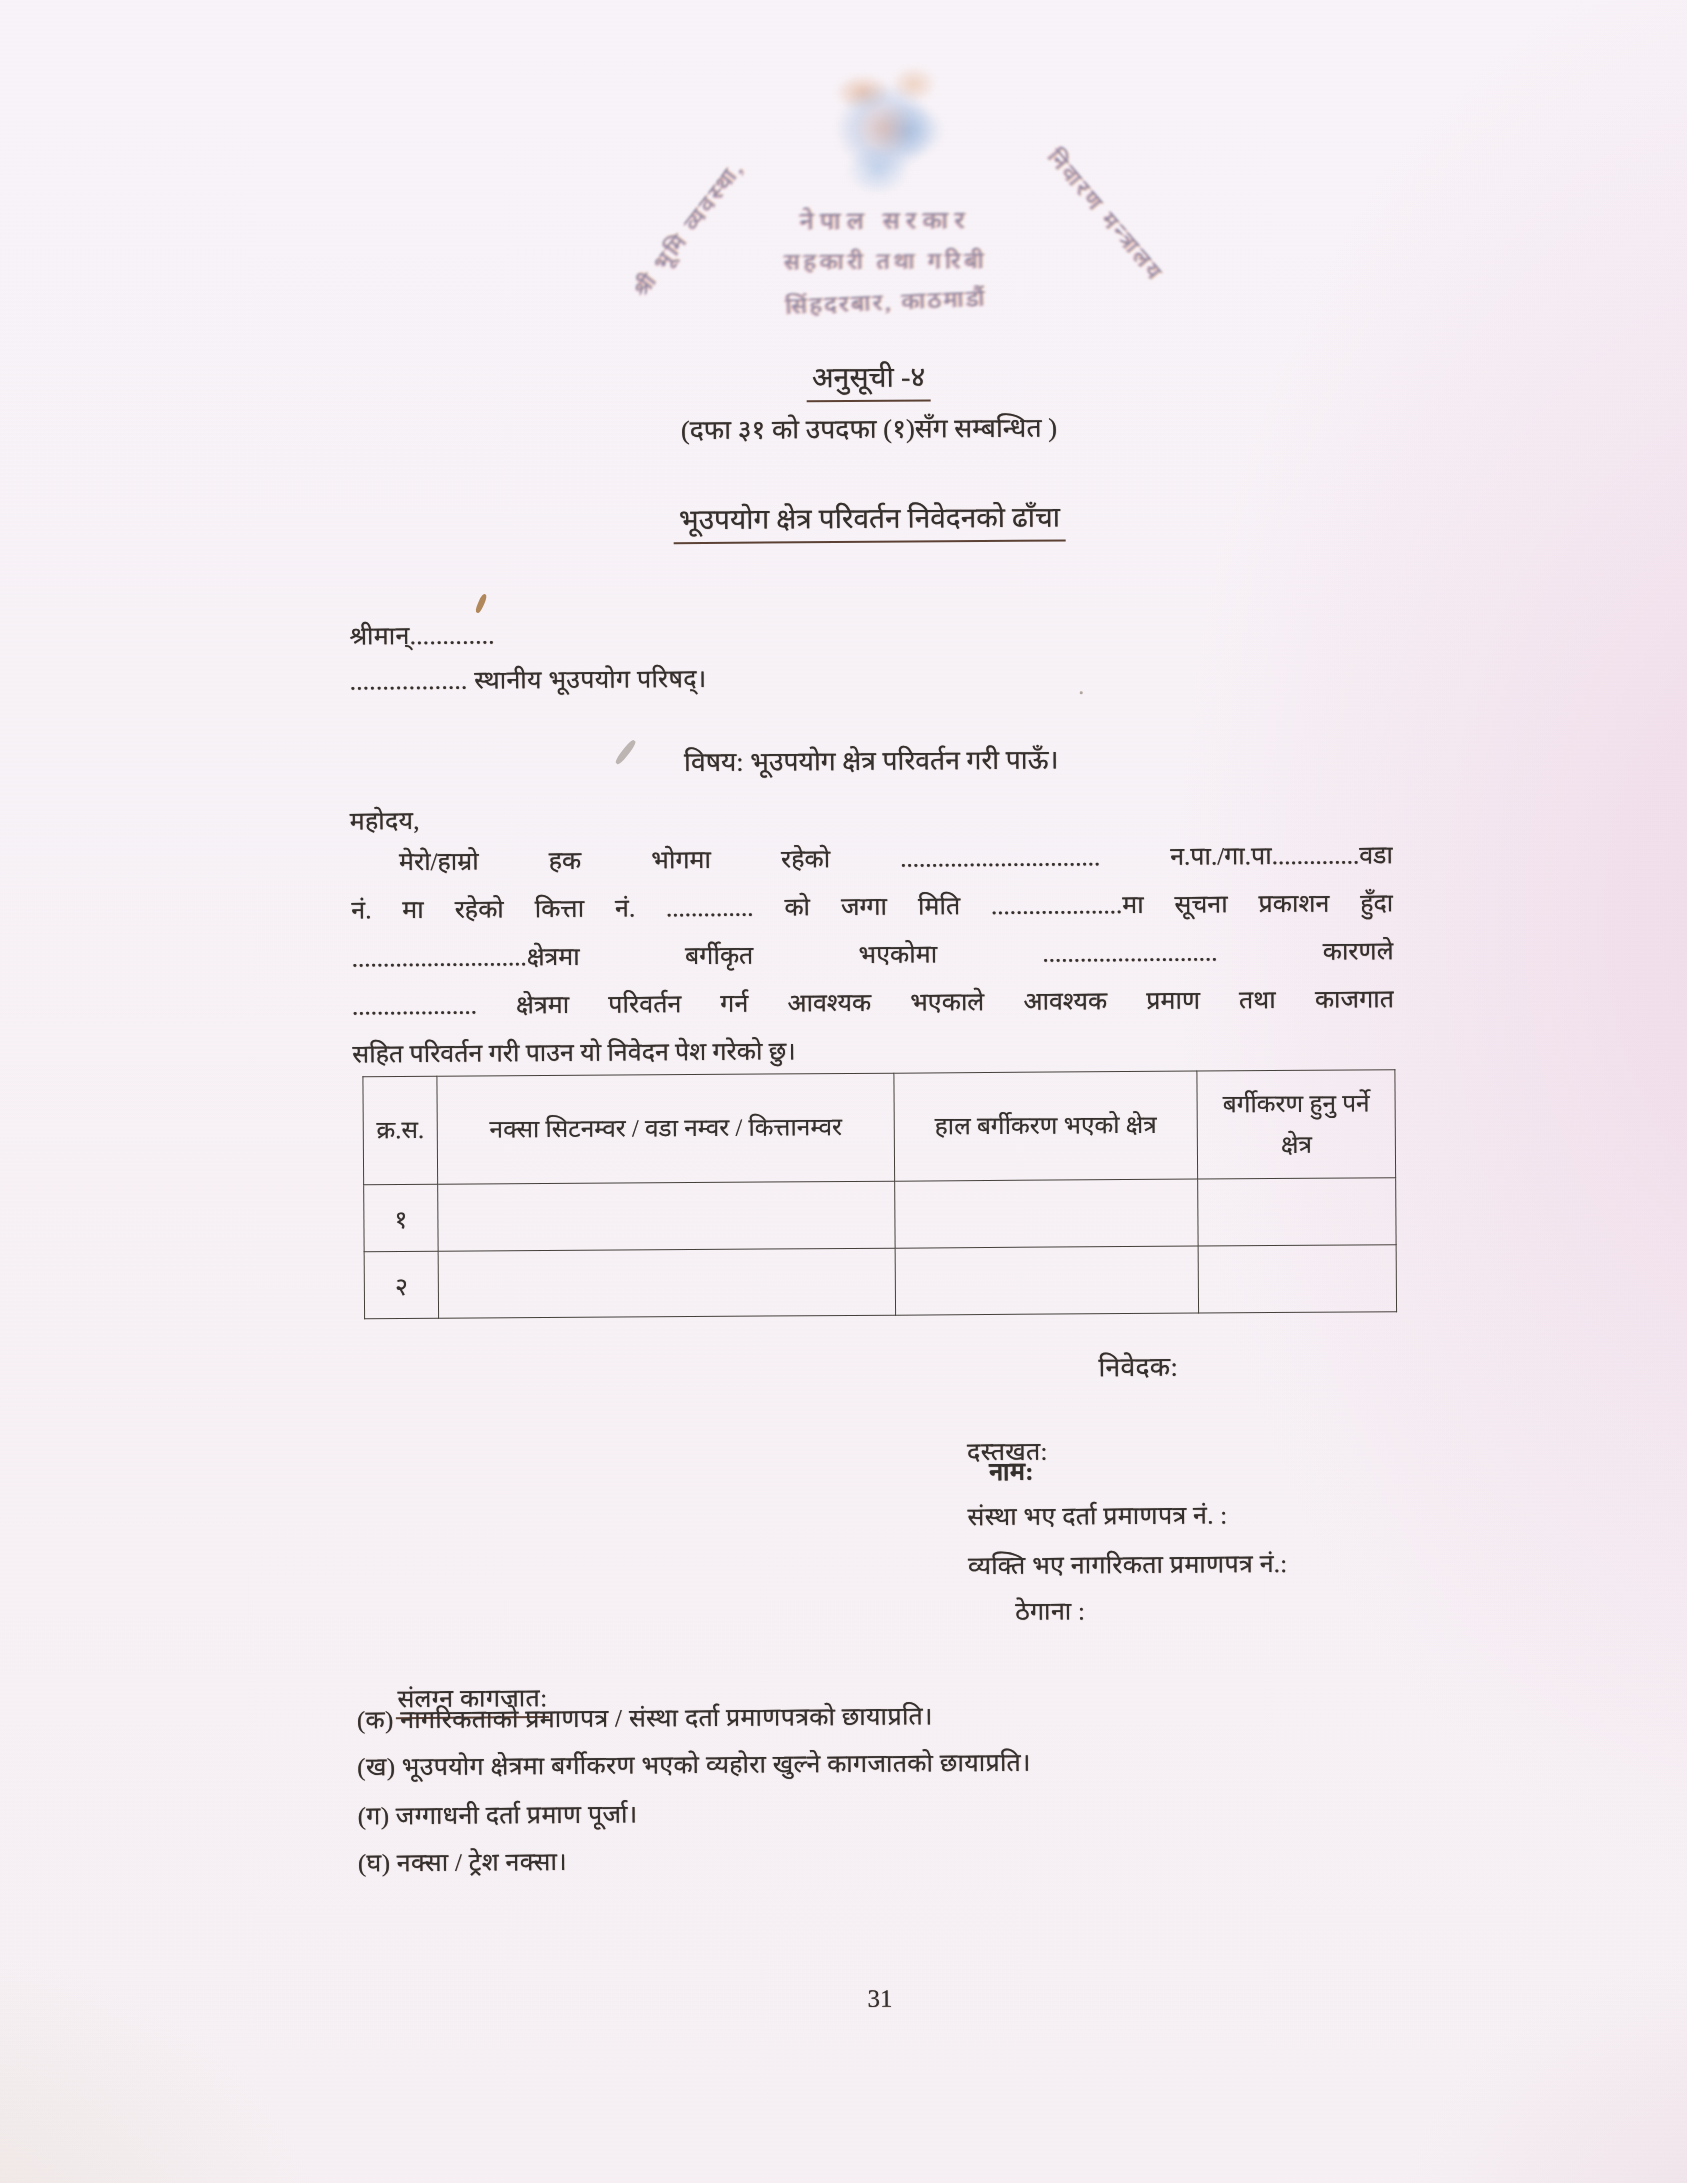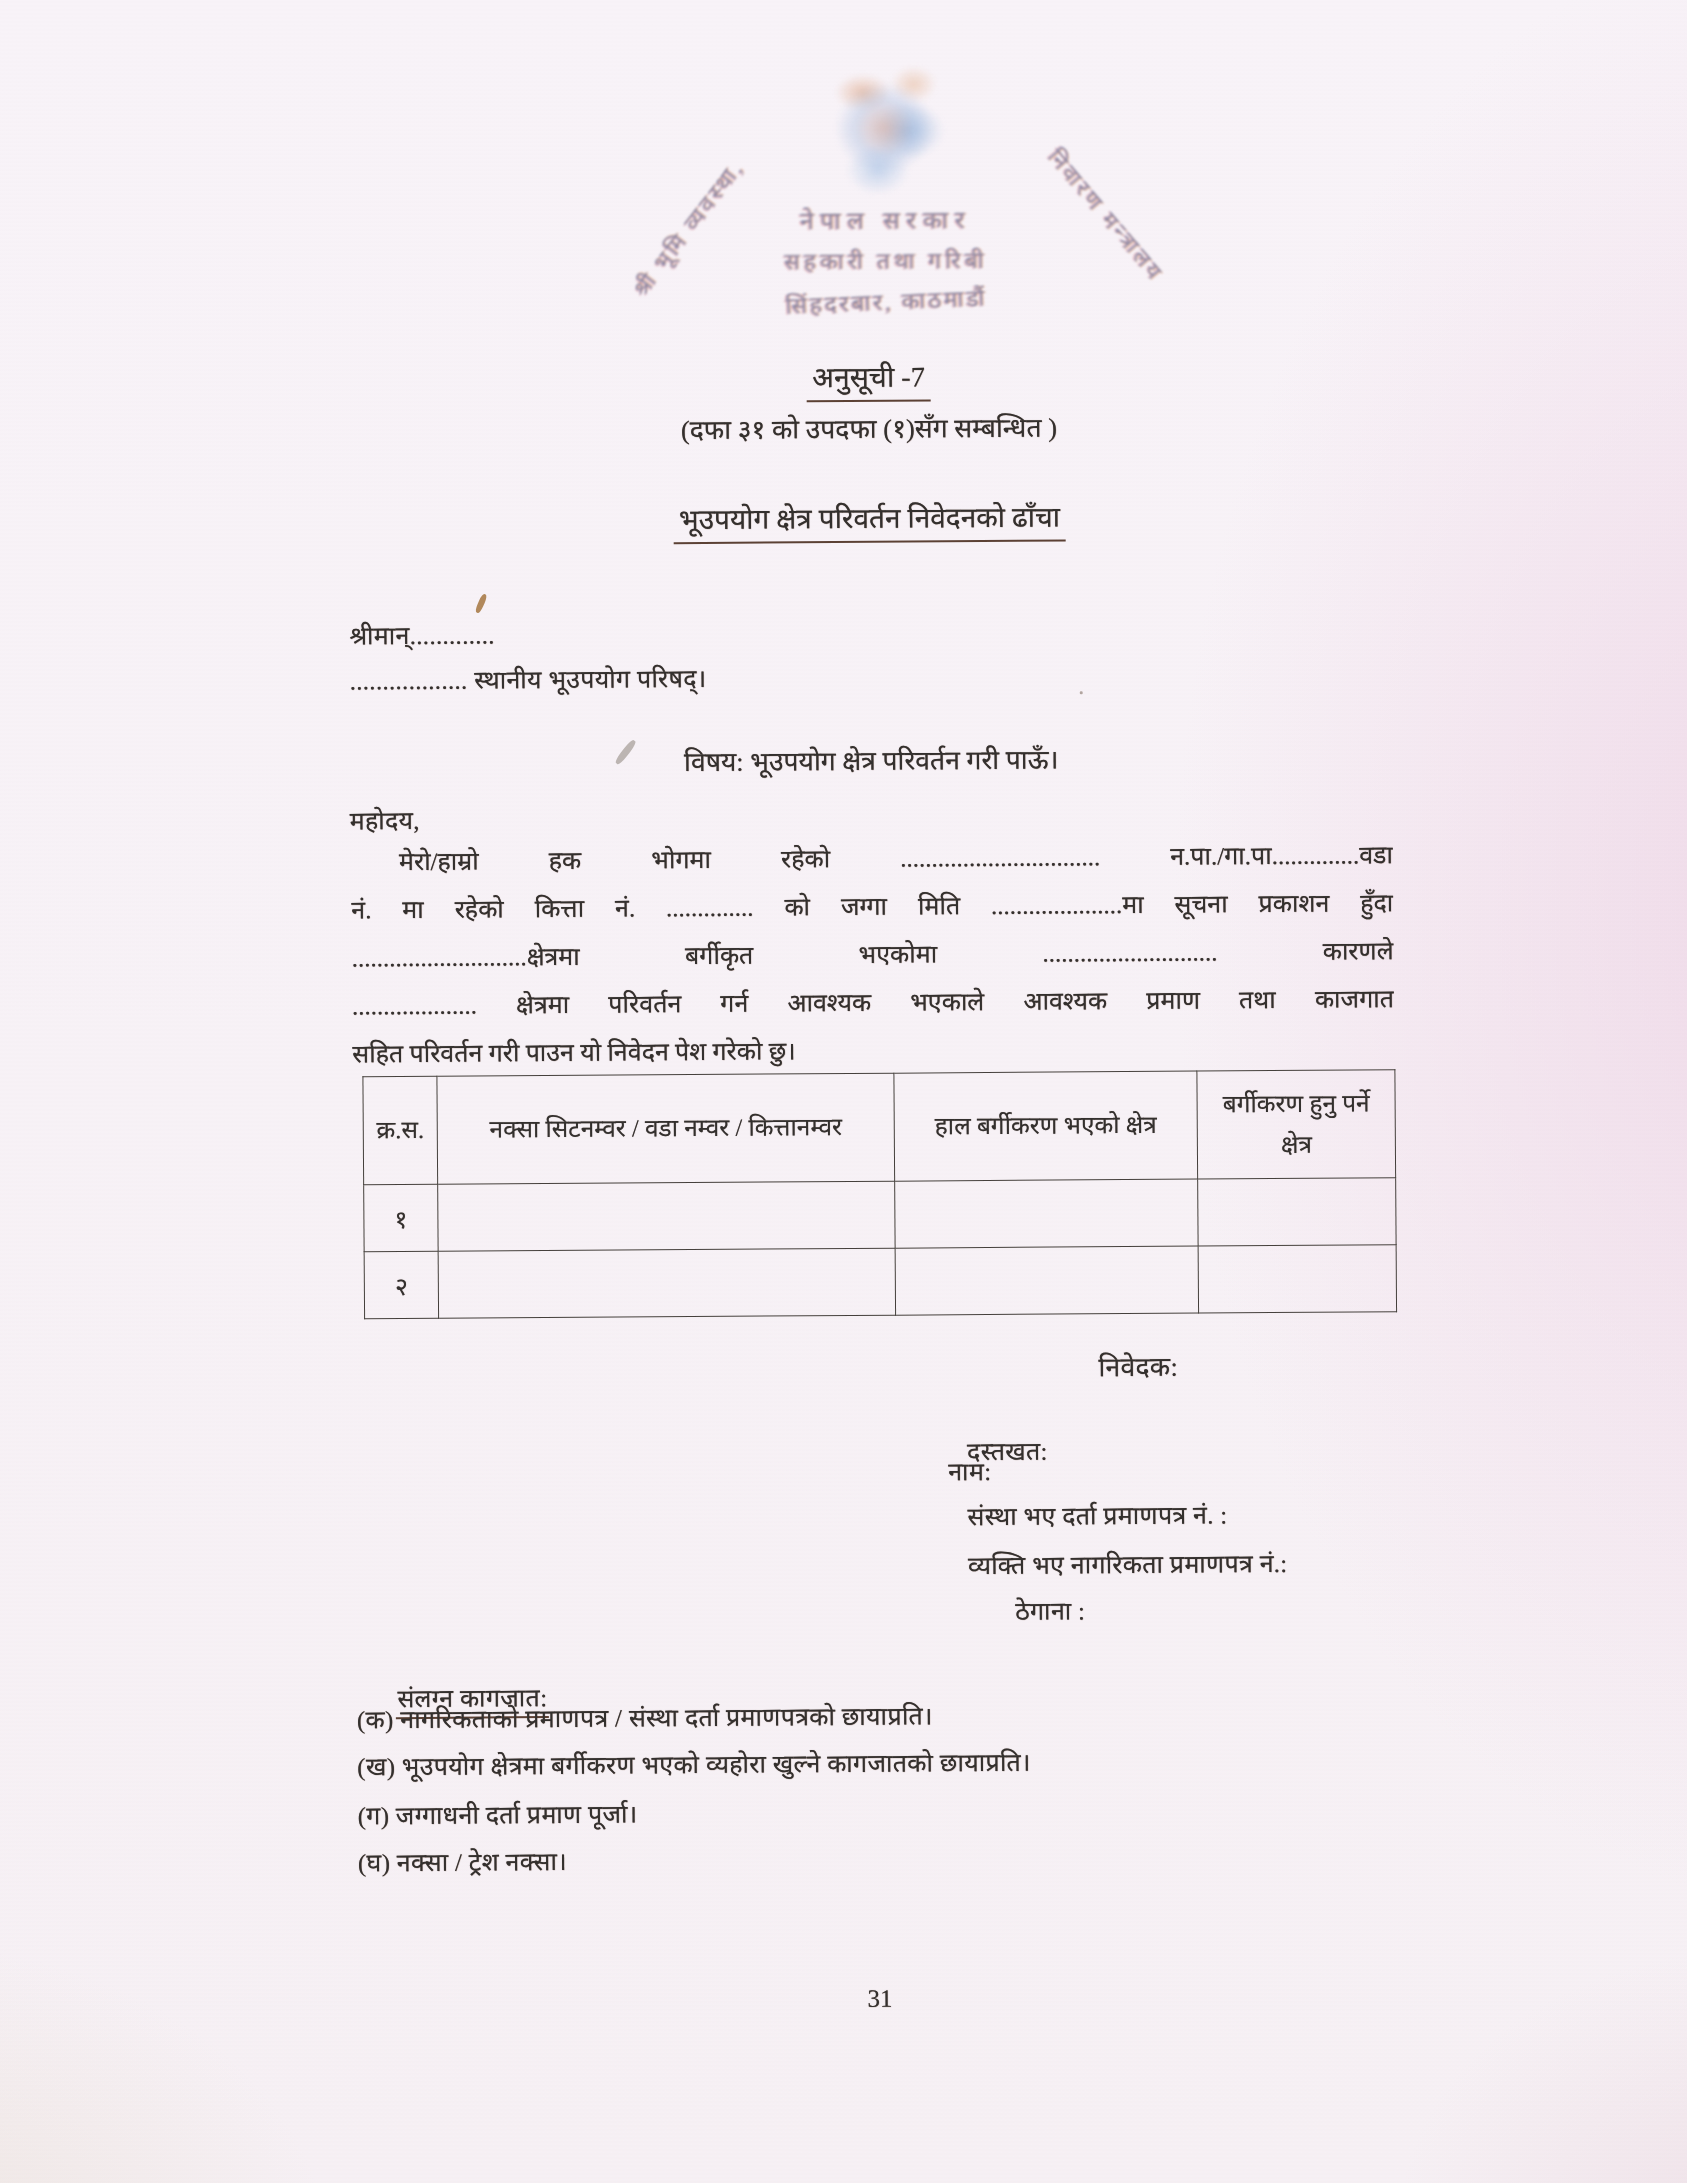--- a/index.html
+++ b/index.html
@@ -70,21 +70,21 @@
       <div class="blob b1"></div>
       <div class="blob b2"></div>
       <div class="stx st1">नेपाल सरकार</div>
       <div class="stx st2">सहकारी तथा गरिबी</div>
       <div class="stx st3">सिंहदरबार, काठमाडौं</div>
       <div class="stx stL">श्री भूमि व्यवस्था,</div>
       <div class="stx stR">निवारण मन्त्रालय</div>
     </div>
 
     <div class="center-col" style="top:357px;font-size:28.4px;">
-      <span class="u">अनुसूची -7</span>
+      <span class="u">अनुसूची -४</span>
     </div>
     <div class="center-col" style="top:410px;font-size:26.5px;">
       <span>(दफा ३१ को उपदफा (१)सँग सम्बन्धित )</span>
     </div>
     <div class="center-col" style="top:498px;font-size:28px;">
       <span class="u">भूउपयोग क्षेत्र परिवर्तन निवेदनको ढाँचा</span>
     </div>
 
     <div class="t" style="left:351px;top:614px;">श्रीमान्.............</div>
     <div class="t" style="left:351px;top:659px;">.................. स्थानीय भूउपयोग परिषद्।</div>
@@ -129,21 +129,21 @@
           <td>२</td>
           <td></td>
           <td></td>
           <td></td>
         </tr>
       </tbody>
     </table>
 
     <div class="t" style="left:1095px;top:1350px;font-size:26.5px;text-align:center;">निवेदक:</div>
     <div class="t" style="left:963px;top:1407px;margin-top:27px;">दस्तखत:</div>
-    <div class="t" style="left:944px;top:1454px;">नाम:</div>
+    <div class="t" style="left:985px;top:1454px;font-weight:bold;">नाम:</div>
     <div class="t" style="left:963px;top:1499px;">संस्था भए दर्ता प्रमाणपत्र नं. :</div>
     <div class="t" style="left:963px;top:1548px;">व्यक्ति भए नागरिकता प्रमाणपत्र नं.:</div>
     <div class="t" style="left:963px;top:1594px;margin-left:47px;">ठेगाना :</div>
 
     <div class="t" style="left:351px;top:1649px;">
       <span class="u" style="padding:0 1.3px 3.3px;border-bottom-width:2.3px;">संलग्न कागजात:</span>
     </div>
     <div class="t" style="left:351px;top:1698px;">(क) नागरिकताको प्रमाणपत्र / संस्था दर्ता प्रमाणपत्रको छायाप्रति।</div>
     <div class="t" style="left:351px;top:1745px;">(ख) भूउपयोग क्षेत्रमा बर्गीकरण भएको व्यहोरा खुल्ने कागजातको छायाप्रति।</div>
     <div class="t" style="left:351px;top:1794px;">(ग) जग्गाधनी दर्ता प्रमाण पूर्जा।</div>

